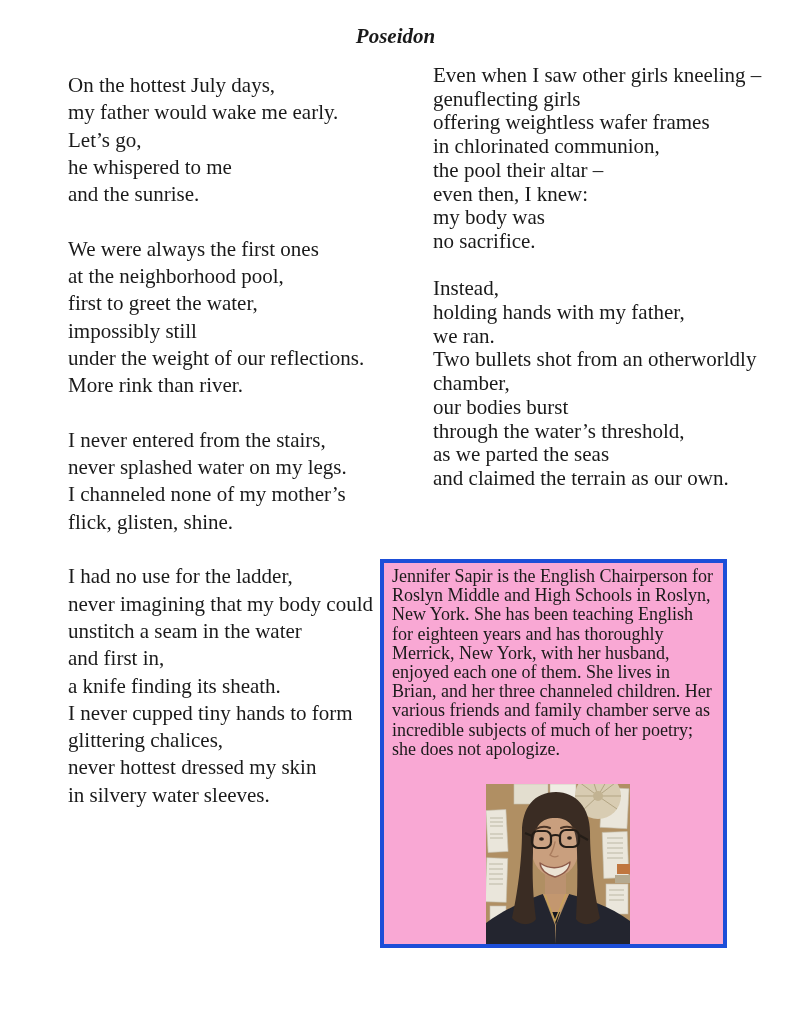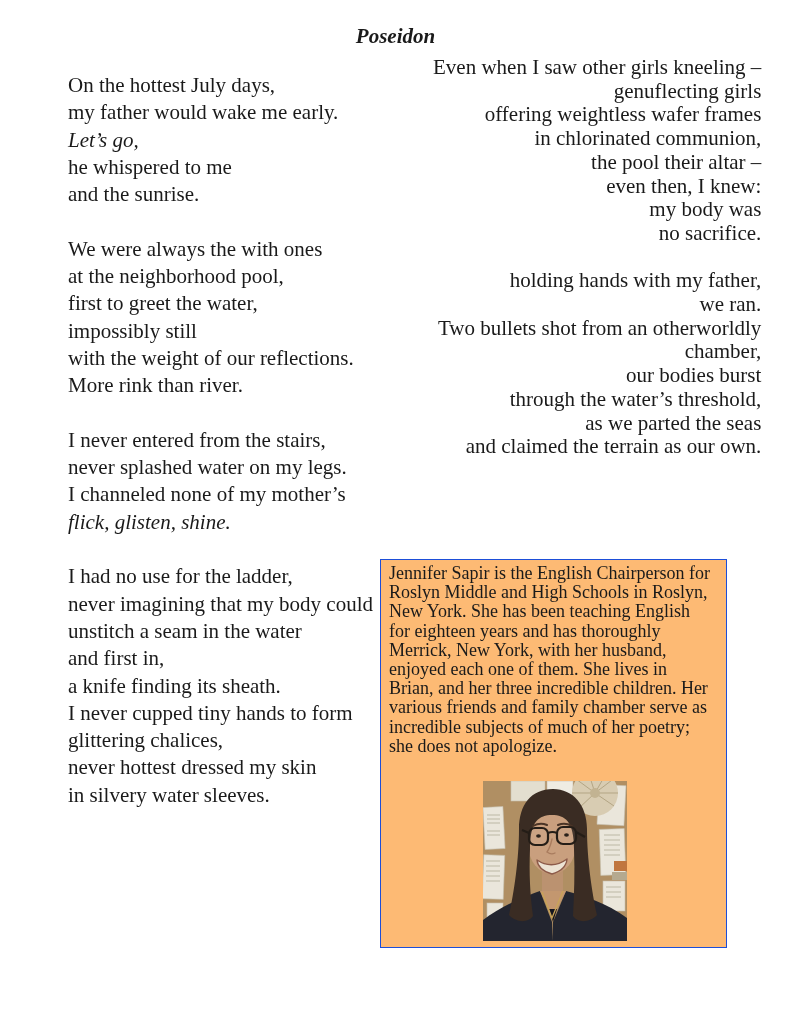--- a/index.html
+++ b/index.html
@@ -10,28 +10,28 @@
   }
   .page{position:relative;width:791px;height:1023px;background:#fff;overflow:hidden;padding-left:16px;}
   .title{
     position:absolute;top:23px;left:0;width:791px;margin:0;
     text-align:center;font-size:21px;line-height:26px;
     font-weight:bold;font-style:italic;
   }
   .col{position:absolute;font-size:21px;margin-left:43px;}
   .col .line{white-space:nowrap;}
   .col-left{left:25px;top:72px;line-height:27.3px;}
-  .col-right{left:390px;top:56px;line-height:23.7px;text-align:right;}
+  .col-right{left:390px;top:64px;line-height:23.7px;}
   .col-left .stanza{margin:0 0 27.3px 0;}
   .col-right .stanza{margin:0 0 23.7px 0;}
   .col .stanza:last-child{margin-bottom:0;}
-  .line.italic{font-style:italic;}
+  .line.italic{}
   .bio-box{
     position:absolute;left:380px;top:559px;width:347px;height:389px;
-    border:1px solid #1d4ed8;box-sizing:border-box;background:#fdba74;
+    border:4px solid #1d4ed8;box-sizing:border-box;background:#f9a8d4;
   }
   .bio-text{
     position:absolute;left:8px;top:4px;
     font-size:18px;line-height:19.2px;
   }
   .bio-text .line{white-space:nowrap;}
   .photo{
     position:absolute;left:102px;top:221px;width:144px;height:160px;
   }
   .photo svg{display:block;width:144px;height:160px;}
@@ -45,25 +45,25 @@
 
   <div class="col col-left">
     <div class="stanza">
       <div class="line">On the hottest July days,</div>
       <div class="line">my father would wake me early.</div>
       <div class="line italic">Let’s go,</div>
       <div class="line">he whispered to me</div>
       <div class="line">and the sunrise.</div>
     </div>
     <div class="stanza">
-      <div class="line">We were always the with ones</div>
+      <div class="line">We were always the first ones</div>
       <div class="line">at the neighborhood pool,</div>
       <div class="line">first to greet the water,</div>
       <div class="line">impossibly still</div>
-      <div class="line">with the weight of our reflections.</div>
+      <div class="line">under the weight of our reflections.</div>
       <div class="line">More rink than river.</div>
     </div>
     <div class="stanza">
       <div class="line">I never entered from the stairs,</div>
       <div class="line">never splashed water on my legs.</div>
       <div class="line">I channeled none of my mother’s</div>
       <div class="line italic">flick, glisten, shine.</div>
     </div>
     <div class="stanza">
       <div class="line">I had no use for the ladder,</div>
@@ -83,40 +83,41 @@
       <div class="line">Even when I saw other girls kneeling –</div>
       <div class="line">genuflecting girls</div>
       <div class="line">offering weightless wafer frames</div>
       <div class="line">in chlorinated communion,</div>
       <div class="line">the pool their altar –</div>
       <div class="line">even then, I knew:</div>
       <div class="line">my body was</div>
       <div class="line">no sacrifice.</div>
     </div>
     <div class="stanza">
+      <div class="line">Instead,</div>
       <div class="line">holding hands with my father,</div>
       <div class="line">we ran.</div>
       <div class="line">Two bullets shot from an otherworldly</div>
       <div class="line">chamber,</div>
       <div class="line">our bodies burst</div>
       <div class="line">through the water’s threshold,</div>
       <div class="line">as we parted the seas</div>
       <div class="line">and claimed the terrain as our own.</div>
     </div>
   </div>
 
   <div class="bio-box">
     <div class="bio-text">
       <div class="line">Jennifer Sapir is the English Chairperson for</div>
       <div class="line">Roslyn Middle and High Schools in Roslyn,</div>
       <div class="line">New York. She has been teaching English</div>
       <div class="line">for eighteen years and has thoroughly</div>
       <div class="line">Merrick, New York, with her husband,</div>
       <div class="line">enjoyed each one of them. She lives in</div>
-      <div class="line">Brian, and her three incredible children. Her</div>
+      <div class="line">Brian, and her three channeled children. Her</div>
       <div class="line">various friends and family chamber serve as</div>
       <div class="line">incredible subjects of much of her poetry;</div>
       <div class="line">she does not apologize.</div>
     </div>
 
     <div class="photo">
       <svg viewBox="0 0 144 160" xmlns="http://www.w3.org/2000/svg">
 
         <g>
           <rect width="144" height="160" fill="#b08f63"></rect>

